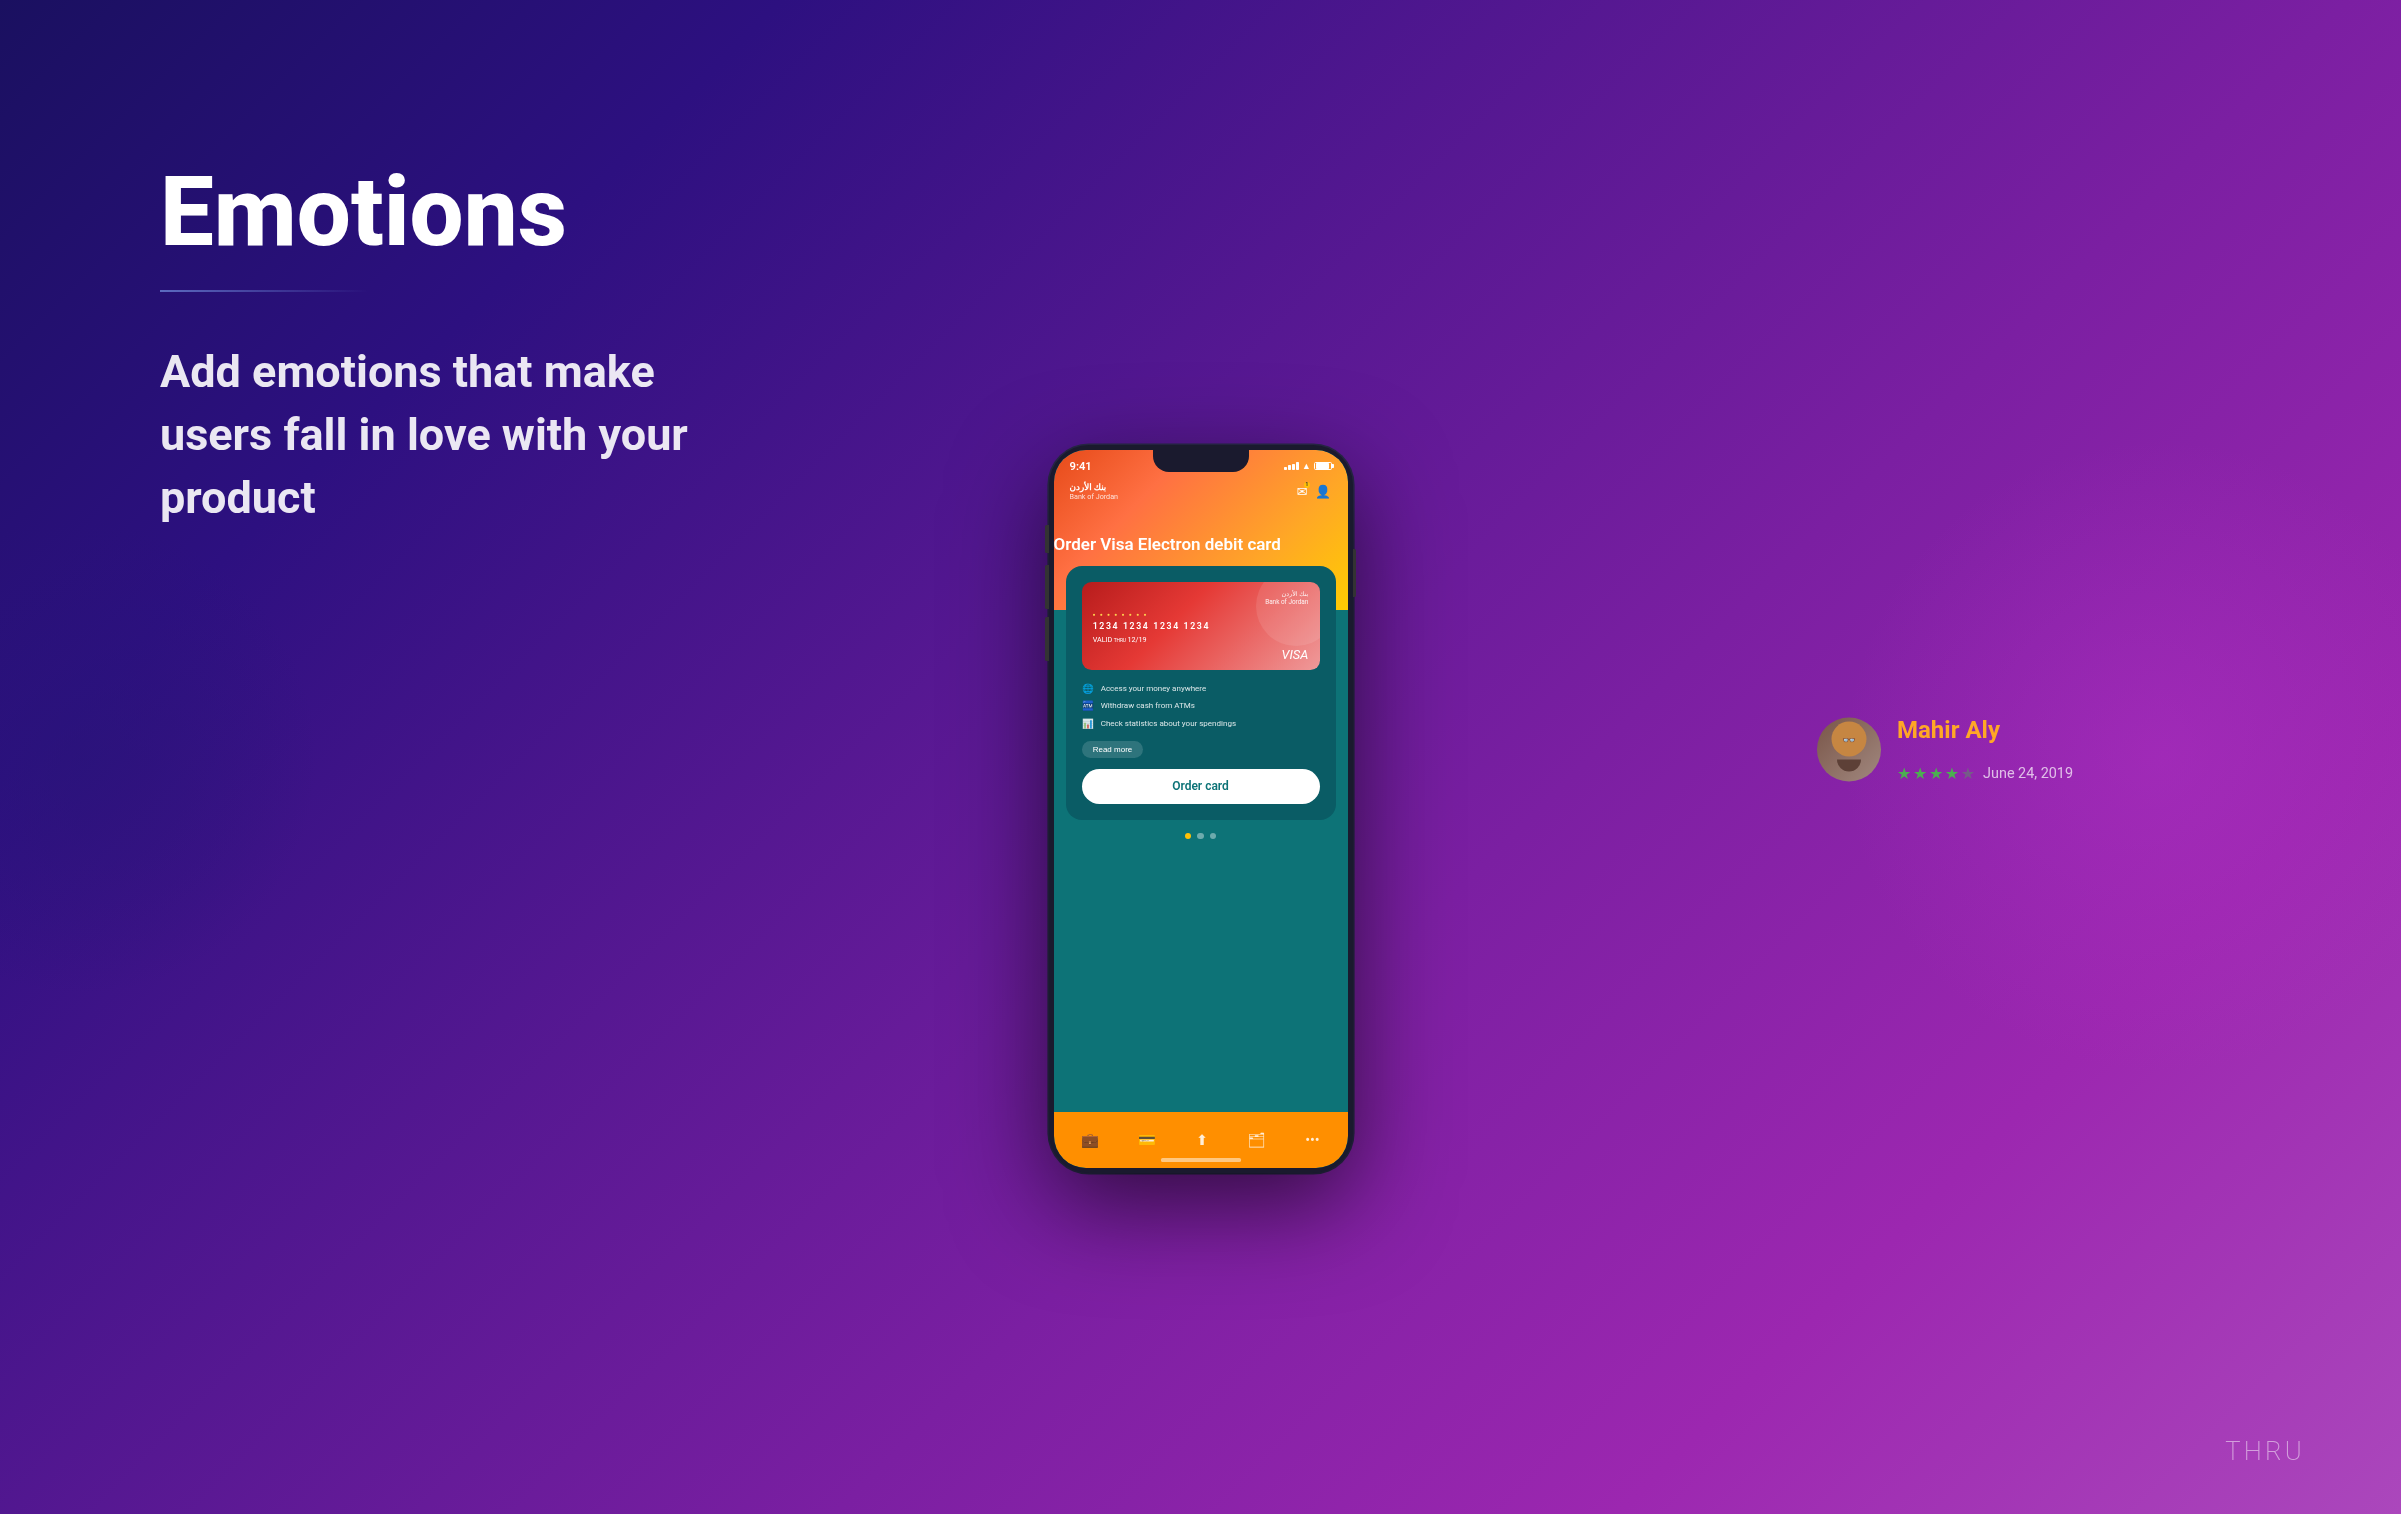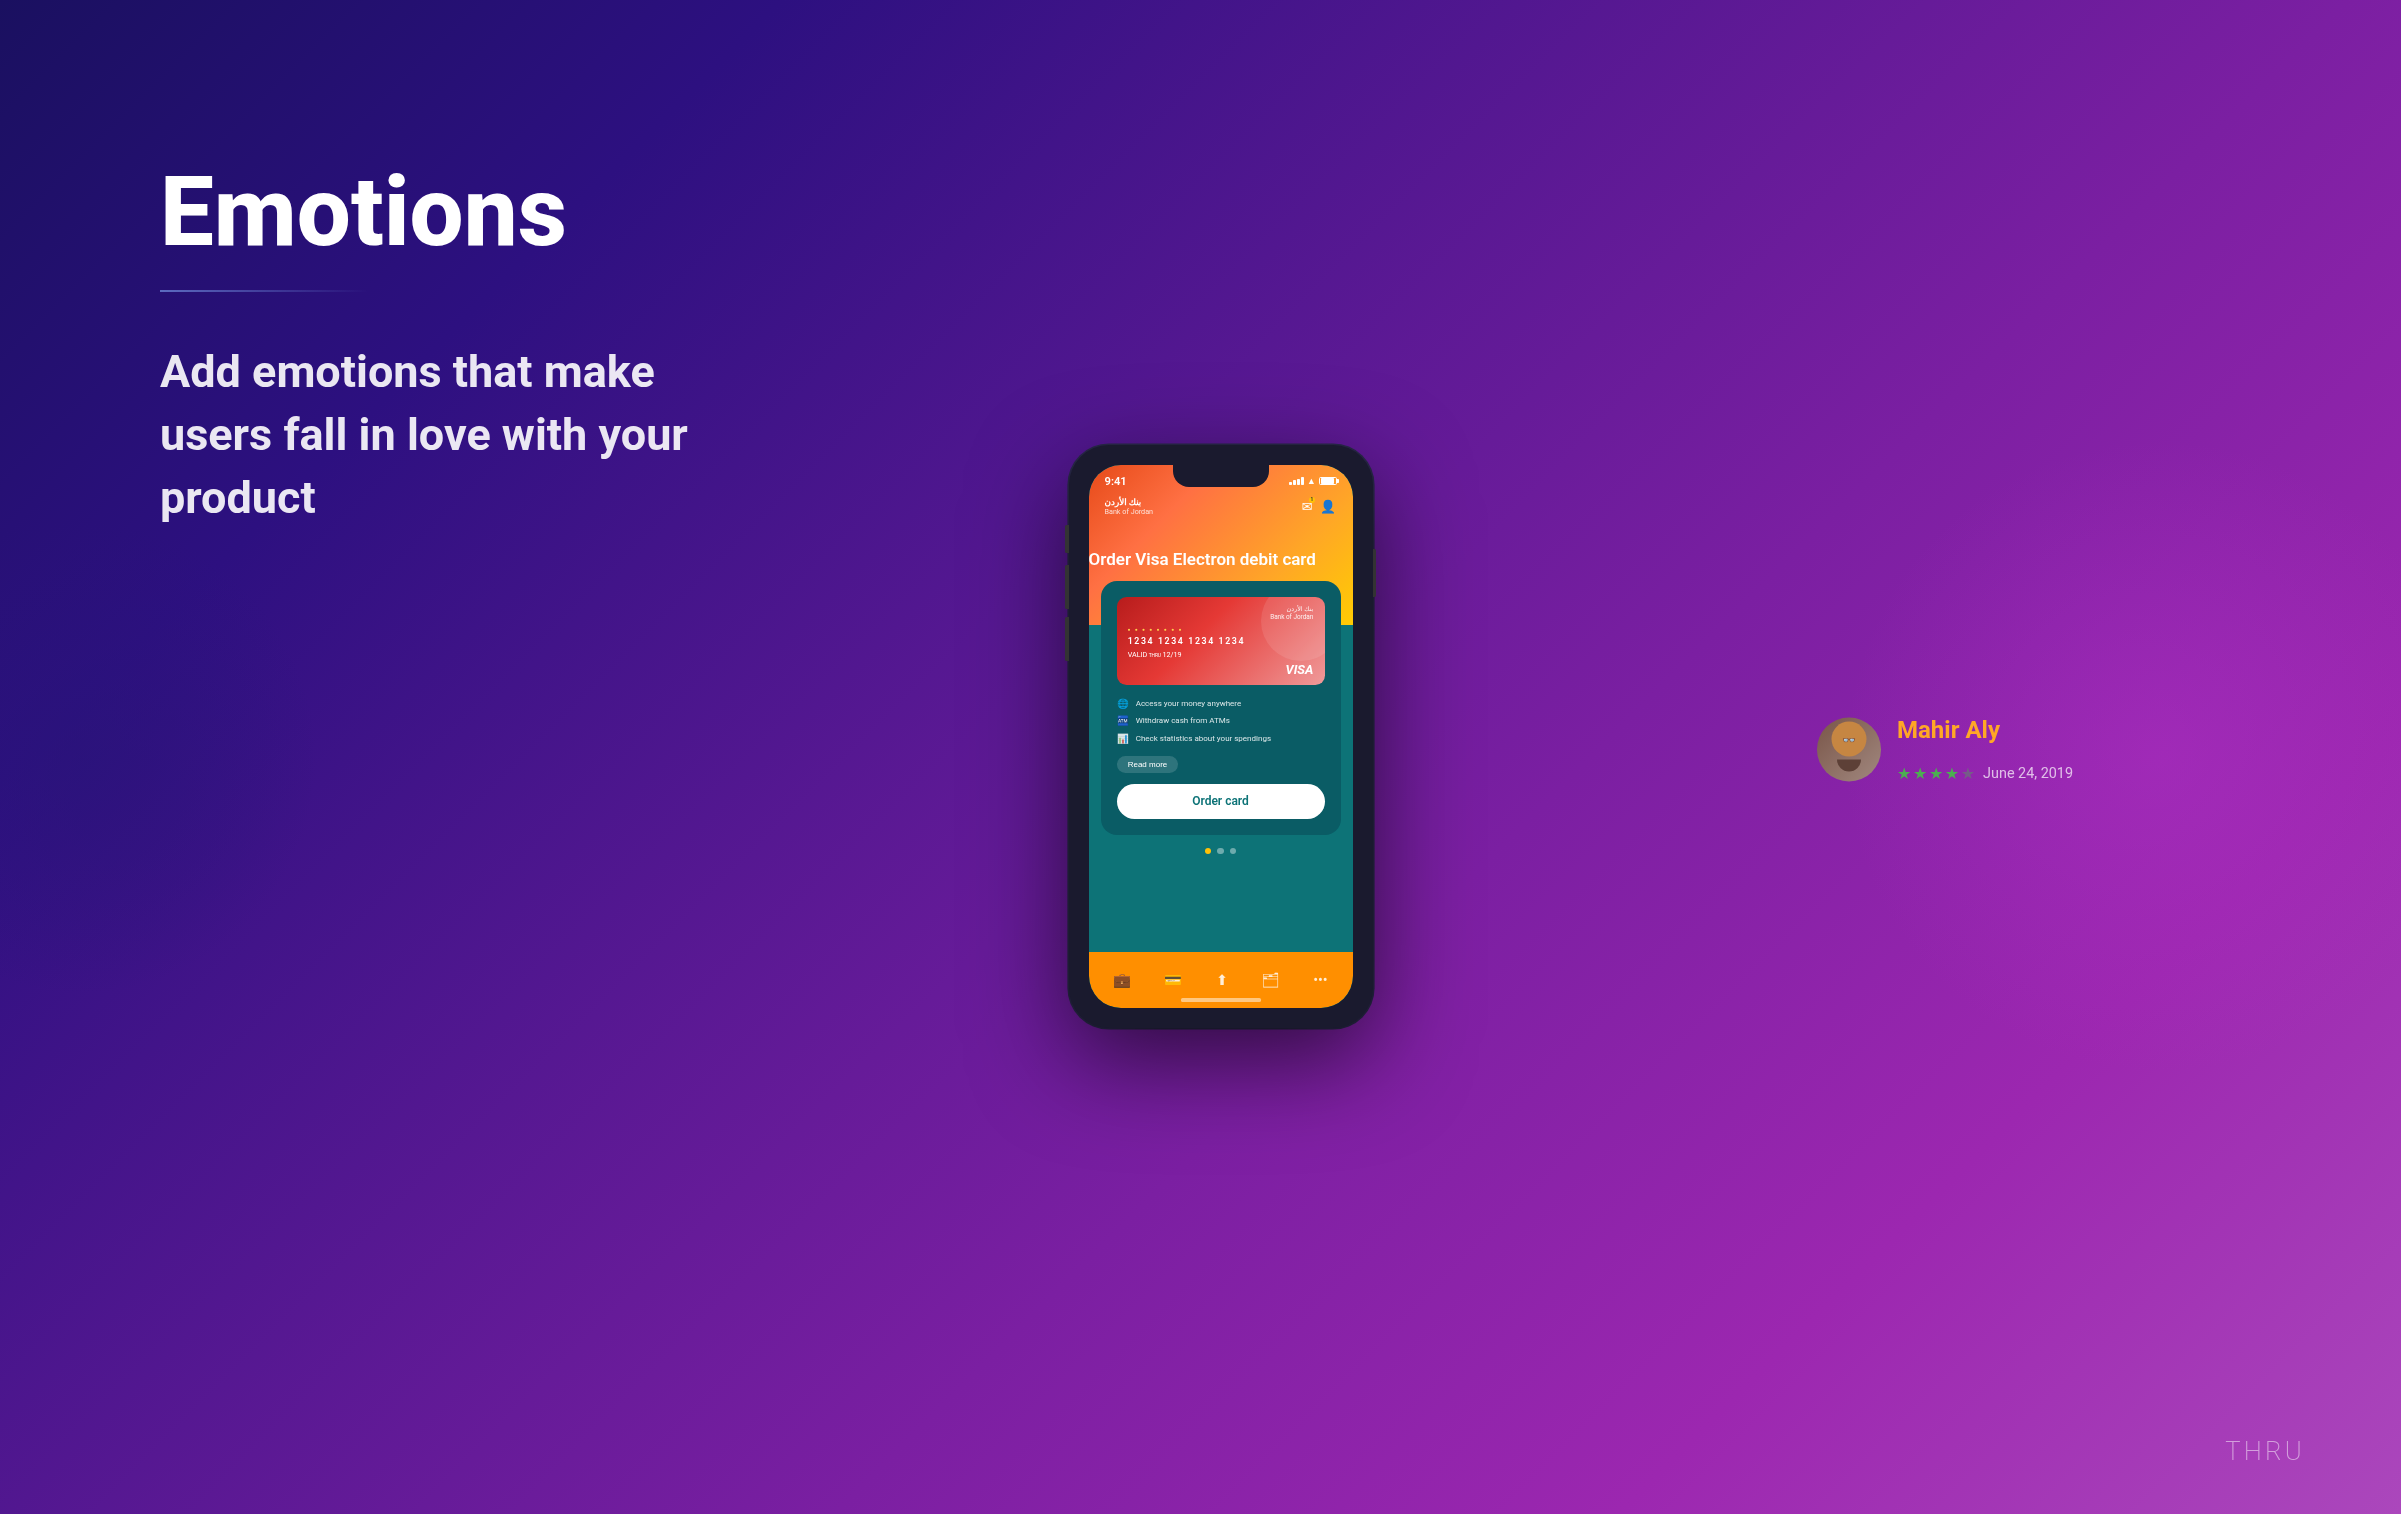--- a/index.html
+++ b/index.html
@@ -48,27 +48,26 @@
       position: absolute;
       left: 50%;
       top: 50%;
       transform: translate(-50%, -50%);
       width: 304px;
       height: 624px;
     }
 
     .phone-outer {
       width: 304px;
-      height: 583px;
+      height: 728px;
       background: #1a1a2e;
       border-radius: 40px;
-      padding: 20px;
+      padding: 5px;
       box-shadow: 0 32px 96px rgba(0,0,0,0.6), 0 0 0 1.6px #2a2a4a;
       position: relative;
-      margin-left: 20px;
     }
 
     .phone-inner {
       width: 100%;
       height: 100%;
       background: #0d7377;
       border-radius: 32px;
       overflow: hidden;
       position: relative;
     }
@@ -298,21 +297,21 @@
     .card-valid span {
       font-size: 7.2px;
       color: white;
     }
 
     .visa-logo {
       position: absolute;
       bottom: 8px;
       right: 11.2px;
       font-size: 12.8px;
-      font-weight: 700;
+      font-weight: 400;
       color: white;
       font-style: italic;
     }
 
     
     .features-list {
       list-style: none;
       margin-bottom: 11.2px;
     }
 

